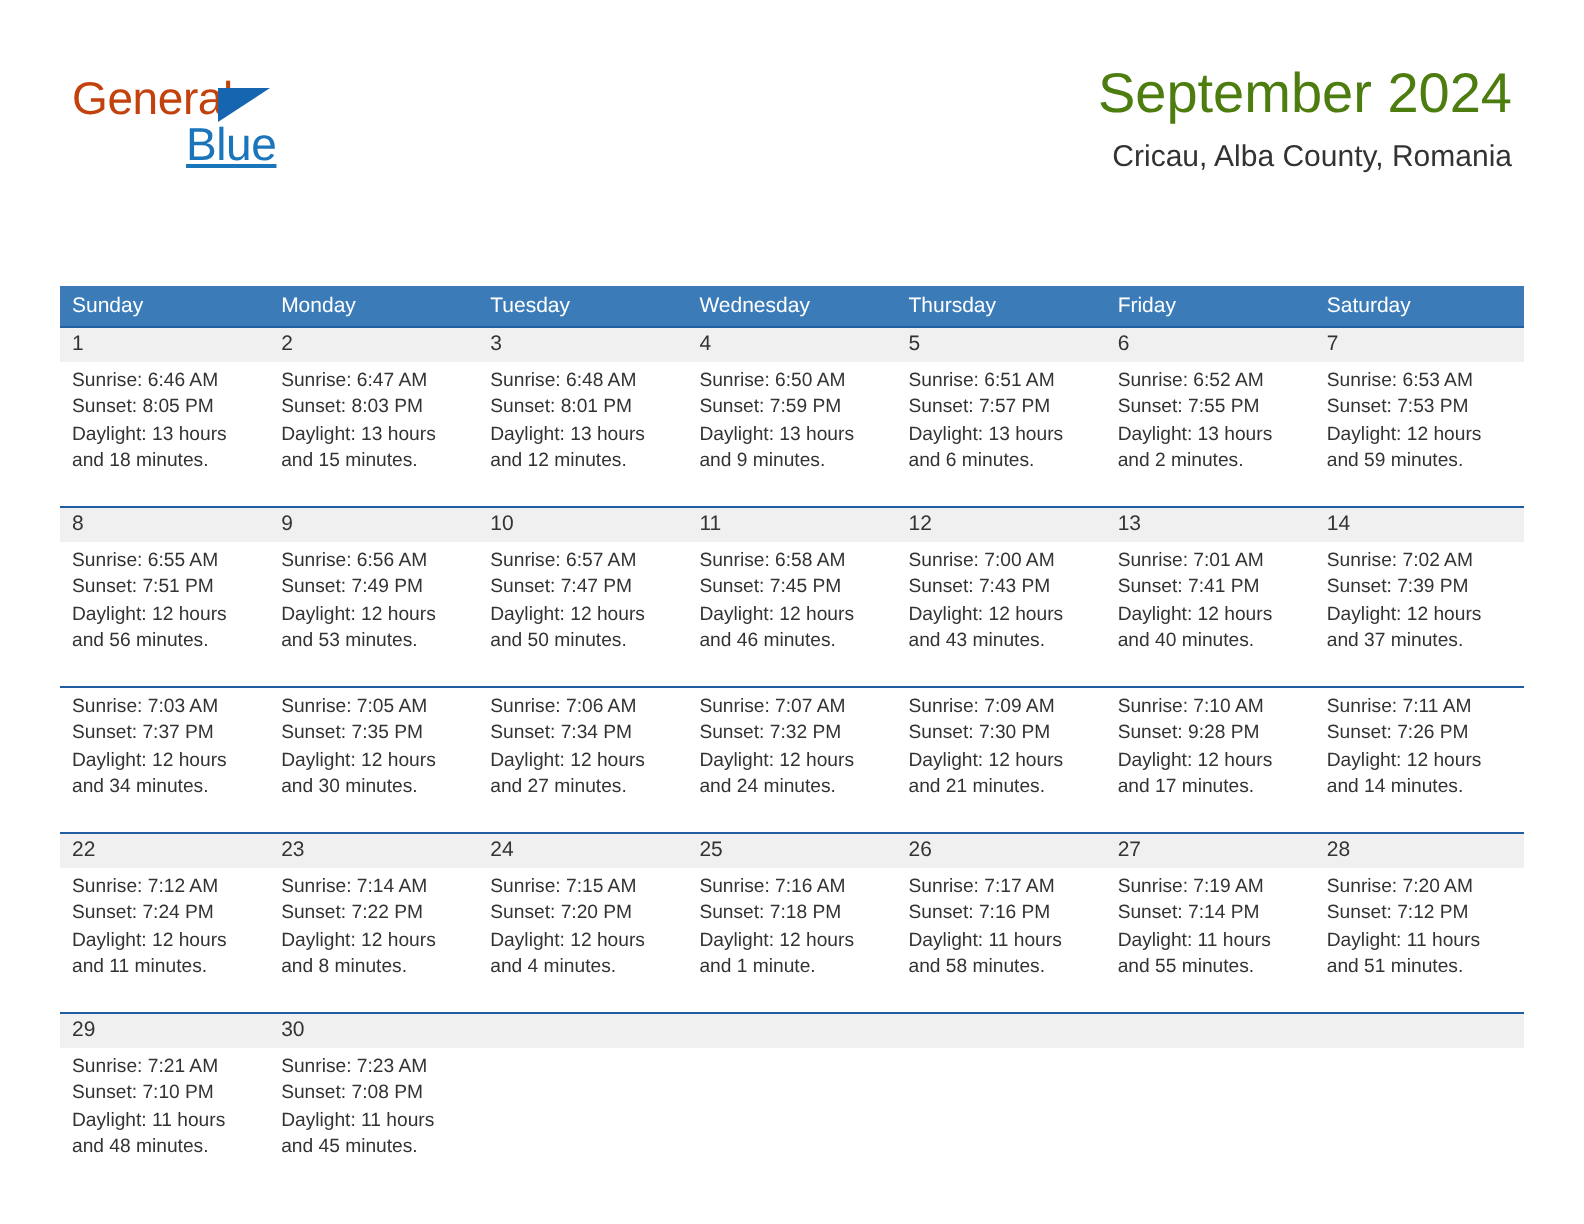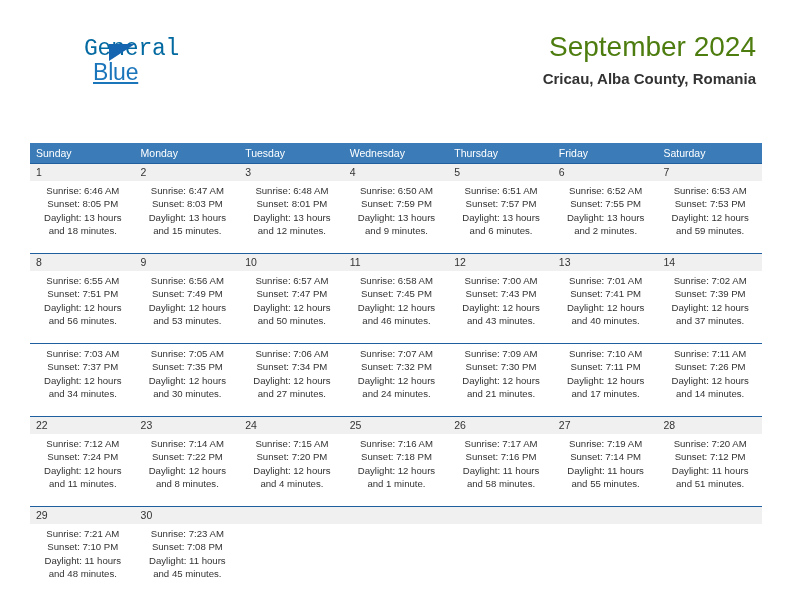--- a/index.html
+++ b/index.html
@@ -35,23 +35,22 @@
     top: 36px;
     width: 200px;
     height: 52px;
   }
   .logo-general {
     position: absolute;
     left: 0;
     top: 0;
     font-size: 23px;
     letter-spacing: -0.2px;
-    color: #0369a1;
-    font-family: Liberation Mono, monospace;
-    margin-left: 48px;
+    color: #c2410c;
+    font-family: Liberation Sans, sans-serif;
   }
   .logo-tri {
     position: absolute;
     left: 73px;
     top: 8px;
     width: 0;
     height: 0;
     border-left: 26px solid #1665b0;
     border-bottom: 17px solid transparent;
   }
@@ -75,21 +74,21 @@
   .cal-title {
     font-size: 28px;
     font-weight: normal;
     color: #4d7c0f;
     line-height: 34px;
     white-space: nowrap;
   }
   .cal-subtitle {
     margin-top: 6px;
     font-size: 15px;
-    font-weight: bold;
+    font-weight: normal;
     color: #333333;
     line-height: 18px;
     white-space: nowrap;
   }
 
   
   .calendar {
     position: absolute;
     left: 30px;
     top: 105px;
@@ -144,21 +143,20 @@
     background: #ffffff;
   }
   .info-cell {
     width: 104.57px;
     height: 72px;
     box-sizing: border-box;
     padding: 3px 5px 10px 6px;
     font-size: 9.6px;
     line-height: 13.4px;
     color: #333333;
-    text-align: center;
   }
   .info-cell .line {
     white-space: nowrap;
     overflow: hidden;
   }
   .info-cell.empty { visibility: hidden; }
 </style>
 </head>
 <body>
 
@@ -333,21 +331,21 @@
           <div class="line">and 24 minutes.</div>
         </div>
         <div class="info-cell">
           <div class="line">Sunrise: 7:09 AM</div>
           <div class="line">Sunset: 7:30 PM</div>
           <div class="line">Daylight: 12 hours</div>
           <div class="line">and 21 minutes.</div>
         </div>
         <div class="info-cell">
           <div class="line">Sunrise: 7:10 AM</div>
-          <div class="line">Sunset: 7:11 PM</div>
+          <div class="line">Sunset: 9:28 PM</div>
           <div class="line">Daylight: 12 hours</div>
           <div class="line">and 17 minutes.</div>
         </div>
         <div class="info-cell">
           <div class="line">Sunrise: 7:11 AM</div>
           <div class="line">Sunset: 7:26 PM</div>
           <div class="line">Daylight: 12 hours</div>
           <div class="line">and 14 minutes.</div>
         </div>
       </div>

